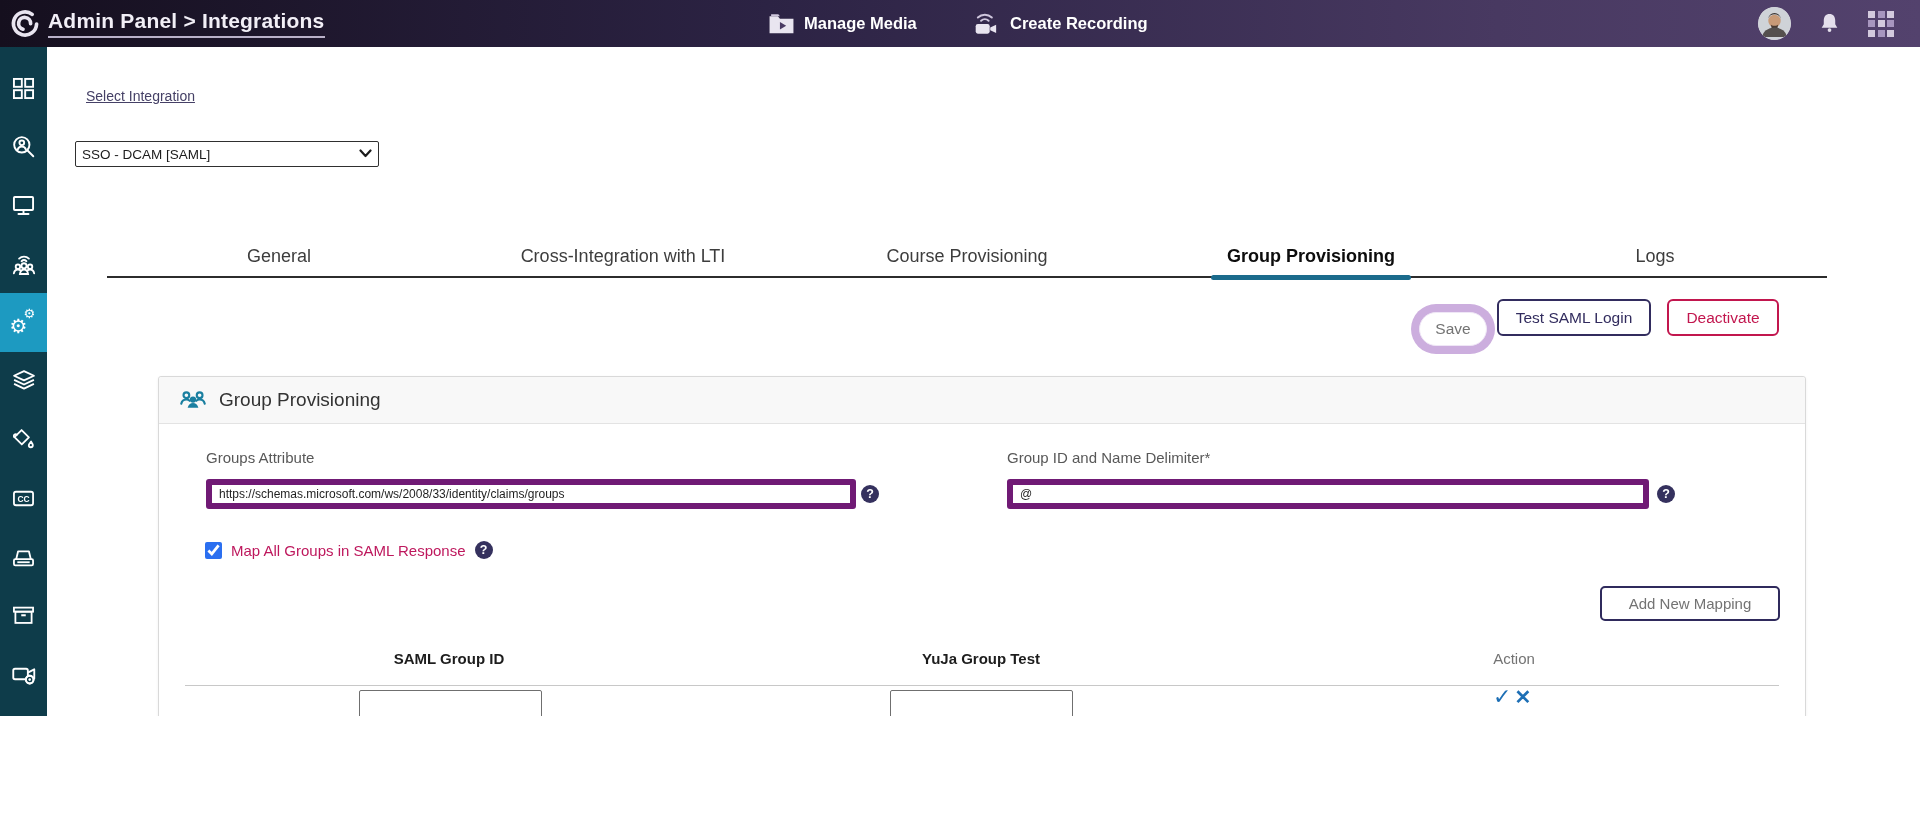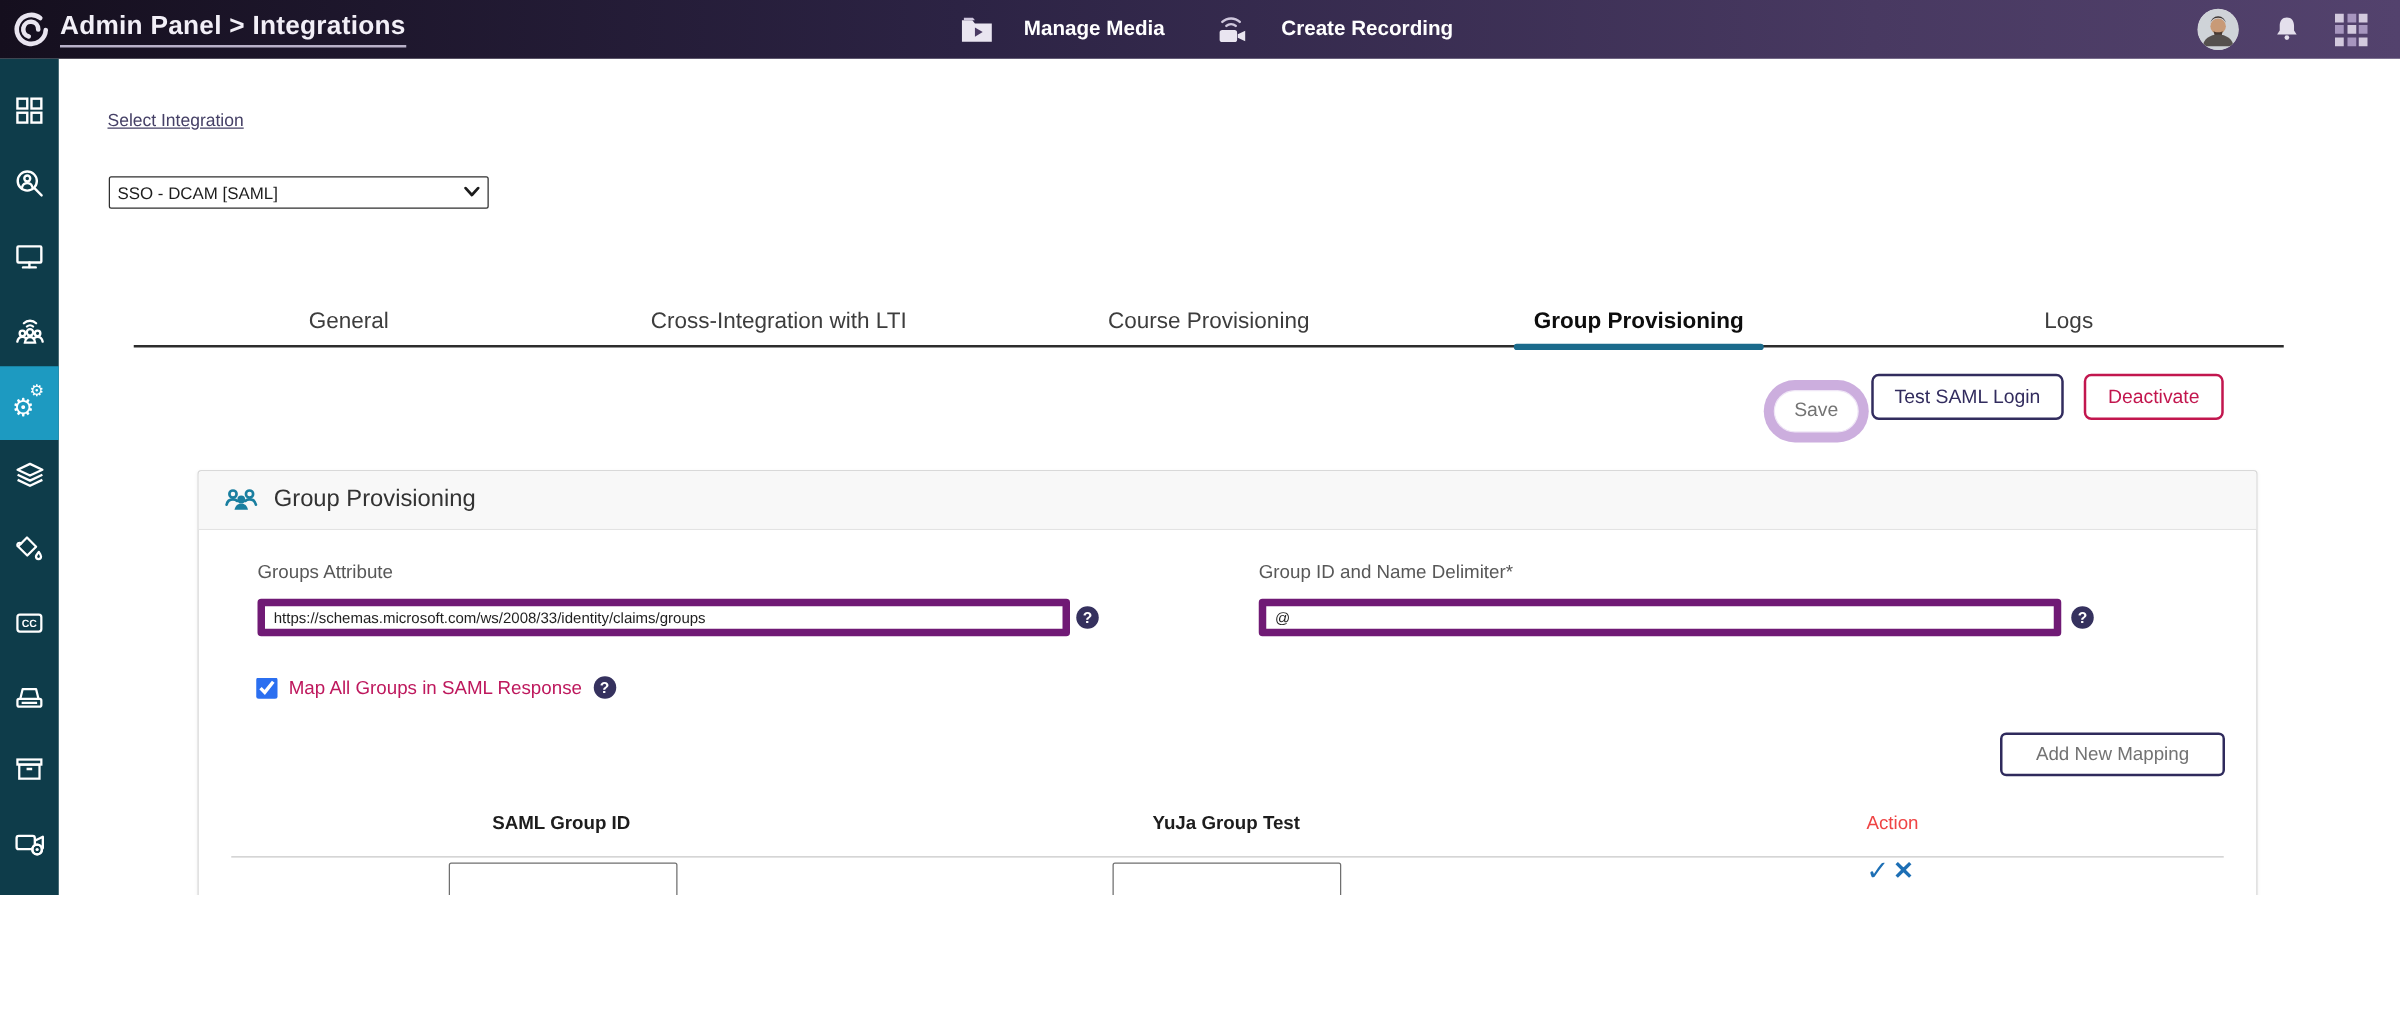--- a/index.html
+++ b/index.html
@@ -6,21 +6,21 @@
   html,body { background:#ffffff; }
   .page { position:relative; width:1920px; height:716px; overflow:hidden;
           font-family:"Liberation Sans", sans-serif; background:#fff; }
 
   
   .topbar { position:absolute; left:0; top:0; width:1920px; height:47px;
             background:linear-gradient(90deg,#150f1e 0%,#2c2344 40%,#483961 78%,#53426d 100%); }
   .logo { position:absolute; left:9px; top:8px; width:32px; height:32px; cursor:pointer; }
   .page-title { position:absolute; left:48px; top:9px; font-size:21px; font-weight:bold;
                 color:#f2eff7; border-bottom:2px solid #b9b1c9; padding-bottom:3px; letter-spacing:.2px; }
-  .tb-btn { position:absolute; top:0; height:47px; display:flex; align-items:center; gap:24px;
+  .tb-btn { position:absolute; top:0; height:47px; display:flex; align-items:center; gap:9px;
             color:#fff; font-size:16.5px; font-weight:bold; cursor:pointer; }
   .tb-manage { left:768px; } .tb-create { left:973px; }
   .tb-right { position:absolute; right:26px; top:0; height:47px; display:flex; align-items:center; gap:26px; }
   .avatar { width:33px; height:33px; border-radius:50%; overflow:hidden; cursor:pointer; background:#d8d4de; }
   .bell { cursor:pointer; display:flex; }
   .grid9 { display:grid; grid-template-columns:repeat(3,7px); grid-template-rows:repeat(3,7px);
            gap:2.5px; cursor:pointer; }
   .grid9 i { display:block; }
   .grid9 i.l { background:#d3cade; } .grid9 i.d { background:#a796bf; }
 
@@ -28,21 +28,21 @@
   .sidebar { position:absolute; left:0; top:47px; width:47px; height:770px;
              background:#0e3c4a; padding-top:12px; }
   .side-item { height:58.6px; display:flex; align-items:center; justify-content:center; cursor:pointer; }
   .side-item.active { background:#1d9ac1; }
   .gearwrap { position:relative; width:30px; height:30px; color:#fff; }
   .gearwrap .g1 { position:absolute; left:1px; top:8px; font-size:20px; line-height:20px; font-family:"DejaVu Sans",sans-serif; }
   .gearwrap .g2 { position:absolute; left:15px; top:-1px; font-size:13px; line-height:13px; font-family:"DejaVu Sans",sans-serif; }
 
   
   .select-label { position:absolute; left:86px; top:88px; font-size:14px; color:#454066;text-decoration:underline; }
-  .select-wrap { position:absolute; left:87px; top:141px; width:304px; height:26px; }
+  .select-wrap { position:absolute; left:75px; top:141px; width:304px; height:26px; }
   .select-wrap select { width:100%; height:100%; border:1.5px solid #2f2f2f; border-radius:2px;
         background:#fff; font-size:13.5px; color:#1c1c1c; padding:0 24px 0 6px;
         appearance:none; -webkit-appearance:none; font-family:"Liberation Sans",sans-serif; cursor:pointer; }
   .select-wrap svg { position:absolute; right:7px; top:8px; pointer-events:none; }
 
   
   .tabs { position:absolute; left:107px; top:237px; width:1720px; height:41px;
           border-bottom:2px solid #2c2c2c; display:flex; }
   .tab { flex:1; display:flex; align-items:center; justify-content:center;
          font-size:18px; color:#3d3d3d; cursor:pointer; position:relative; }
@@ -78,21 +78,21 @@
   .chk-row { position:absolute; left:46px; top:164px; display:flex; align-items:center; gap:9px; }
   .chk-row input { width:17px; height:17px; accent-color:#2b6ff0; cursor:pointer; }
   .chk-row label { font-size:15px; color:#be185d; }
   .chk-row .help { position:static; }
 
   .btn-add { position:absolute; left:1441px; top:209px; width:180px; height:35px;
         background:#fff; border:2px solid #2f2a5c; border-radius:5px; font-size:15px; color:#737373; }
 
   .th { position:absolute; top:273px; transform:translateX(-50%); font-size:15px;
         font-weight:bold; color:#1d1d1d; white-space:nowrap; }
-  .th.plain { font-weight:normal; color:#ef4444; }
+  .th.plain { font-weight:normal; color:#737373; }
   .tdivider { position:absolute; left:26px; right:26px; top:308px; height:0; border-top:1px solid #c8c8c8; }
   .row-input { position:absolute; top:313px; width:183px; height:29px; border:1px solid #6f6f6f;
         border-radius:2px; font-size:14px; padding:0 6px; font-family:"Liberation Sans",sans-serif; }
   .row-actions { position:absolute; left:1334px; top:309px; display:flex; align-items:center; gap:3px; }
   .act-check { font-size:22px; color:#1d6fb5; cursor:pointer; line-height:1; }
   .act-cross { font-size:20px; font-weight:bold; color:#1d6fb5; cursor:pointer; line-height:1; }
 </style>
 </head>
 <body>
 

